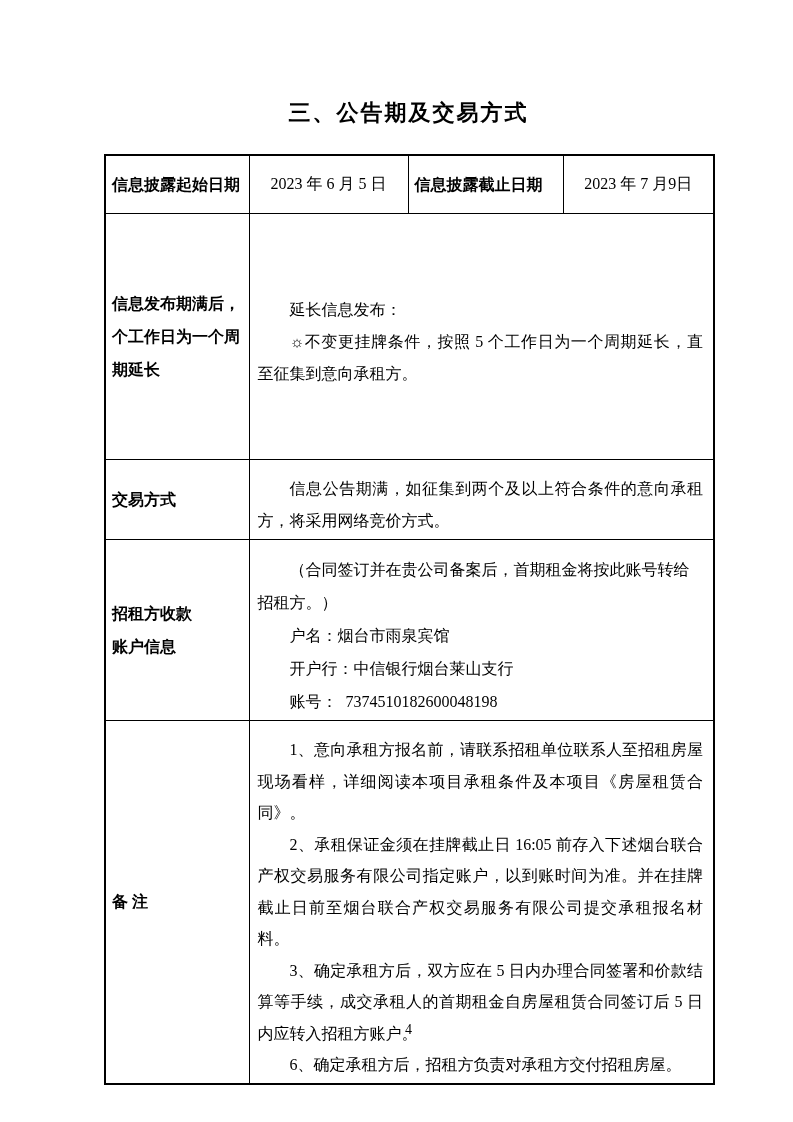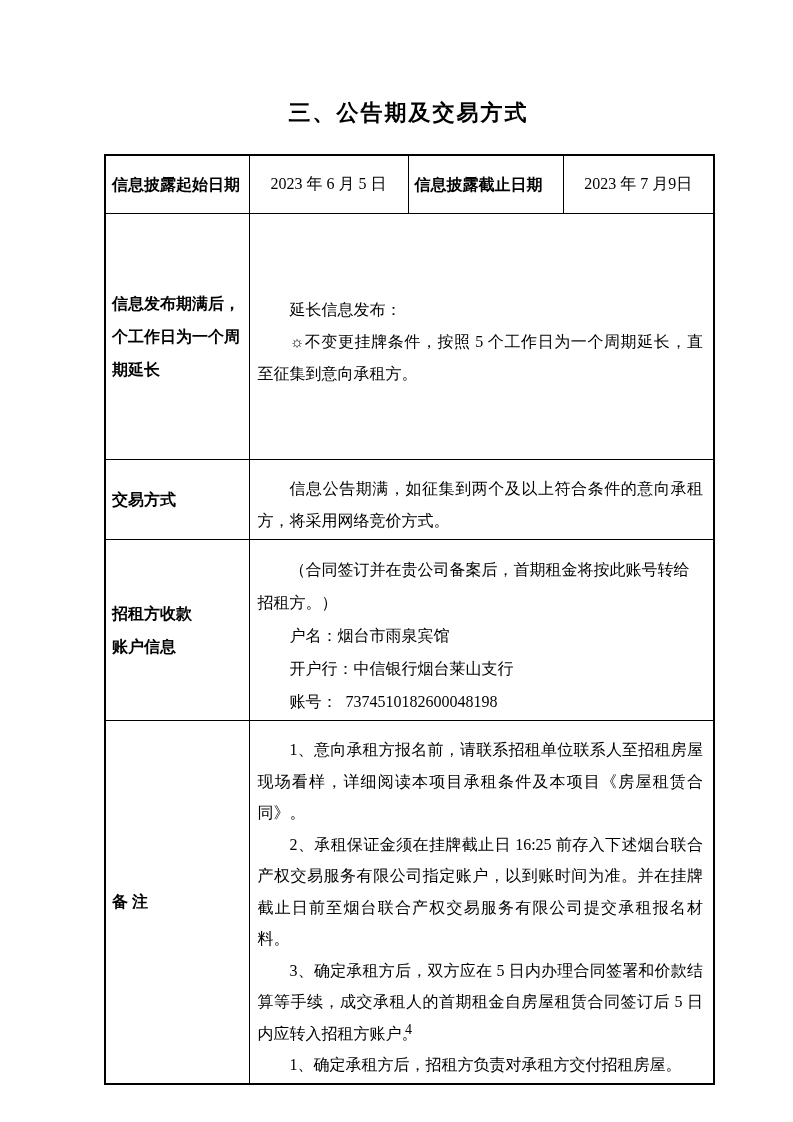--- a/index.html
+++ b/index.html
@@ -127,23 +127,23 @@
           <p>户名：烟台市雨泉宾馆</p>
           <p>开户行：中信银行烟台莱山支行</p>
           <p>账号：  7374510182600048198</p>
         </td>
       </tr>
 
       <tr style="height:255px">
         <td class="lbl">备 注</td>
         <td class="val remarks" colspan="3">
           <p>1、意向承租方报名前，请联系招租单位联系人至招租房屋现场看样，详细阅读本项目承租条件及本项目《房屋租赁合同》。</p>
-          <p>2、承租保证金须在挂牌截止日 16:25 前存入下述烟台联合产权交易服务有限公司指定账户，以到账时间为准。并在挂牌截止日前至烟台联合产权交易服务有限公司提交承租报名材料。</p>
+          <p>2、承租保证金须在挂牌截止日 16:05 前存入下述烟台联合产权交易服务有限公司指定账户，以到账时间为准。并在挂牌截止日前至烟台联合产权交易服务有限公司提交承租报名材料。</p>
           <p>3、确定承租方后，双方应在 5 日内办理合同签署和价款结算等手续，成交承租人的首期租金自房屋租赁合同签订后 5 日内应转入招租方账户。</p>
-          <p>1、确定承租方后，招租方负责对承租方交付招租房屋。</p>
+          <p>6、确定承租方后，招租方负责对承租方交付招租房屋。</p>
         </td>
       </tr>
     </tbody>
   </table>
 
   <div class="page-number">4</div>
 
 </div>
 
 </body></html>

